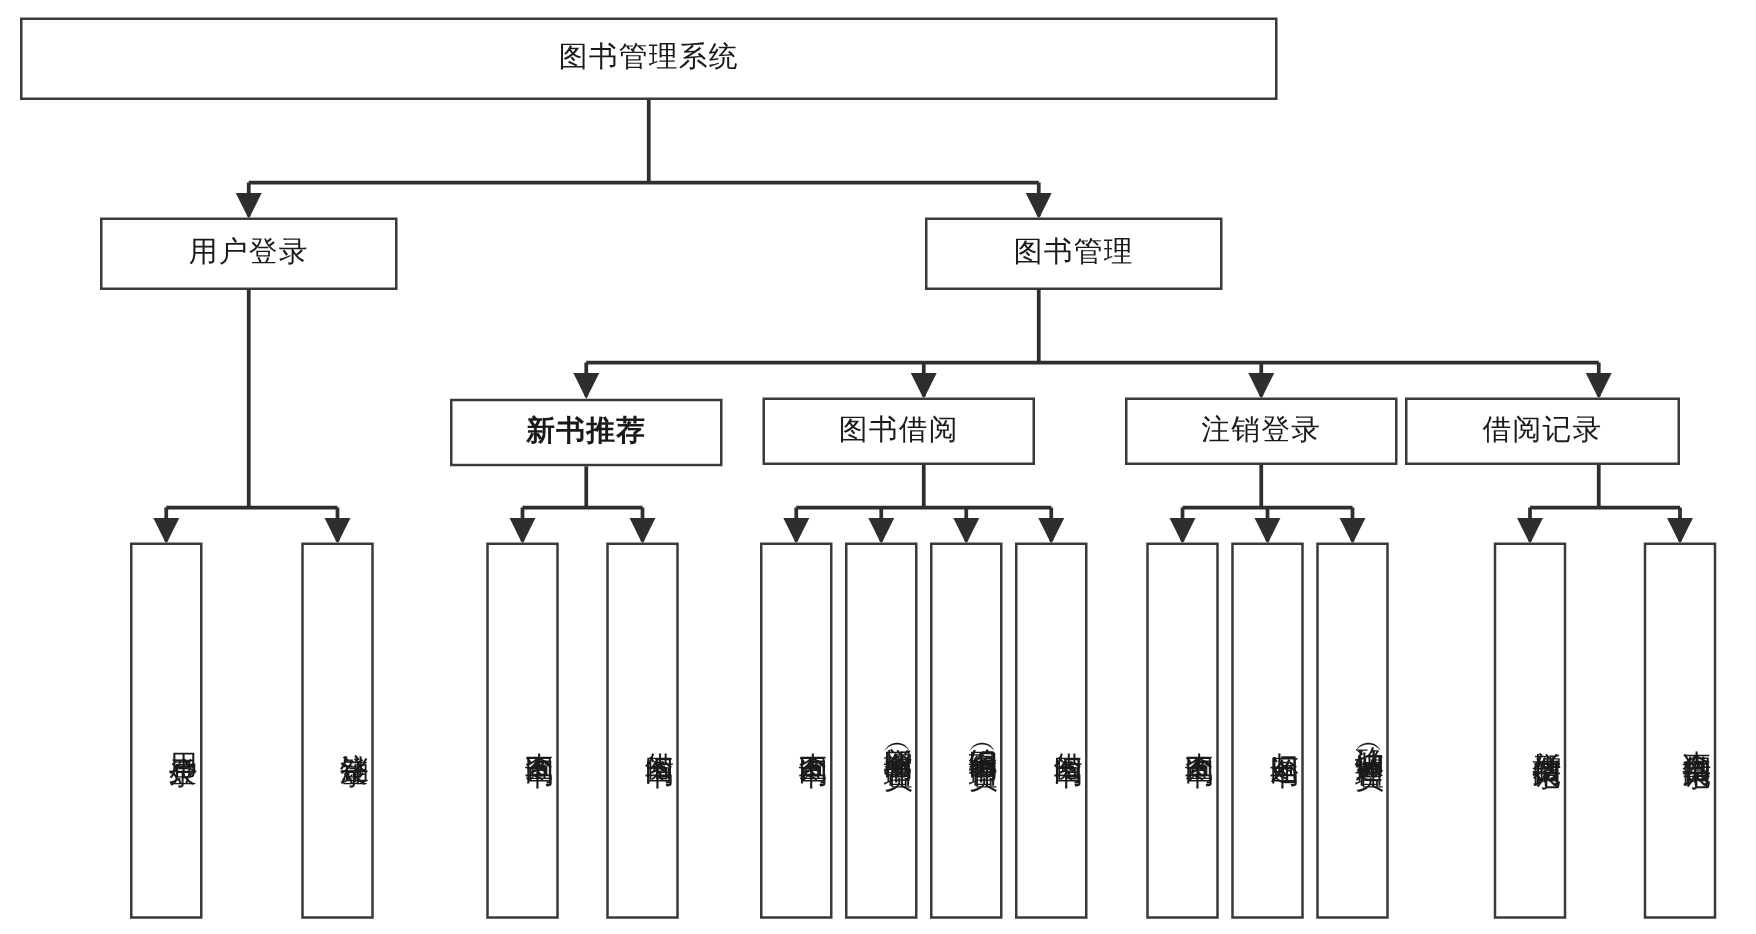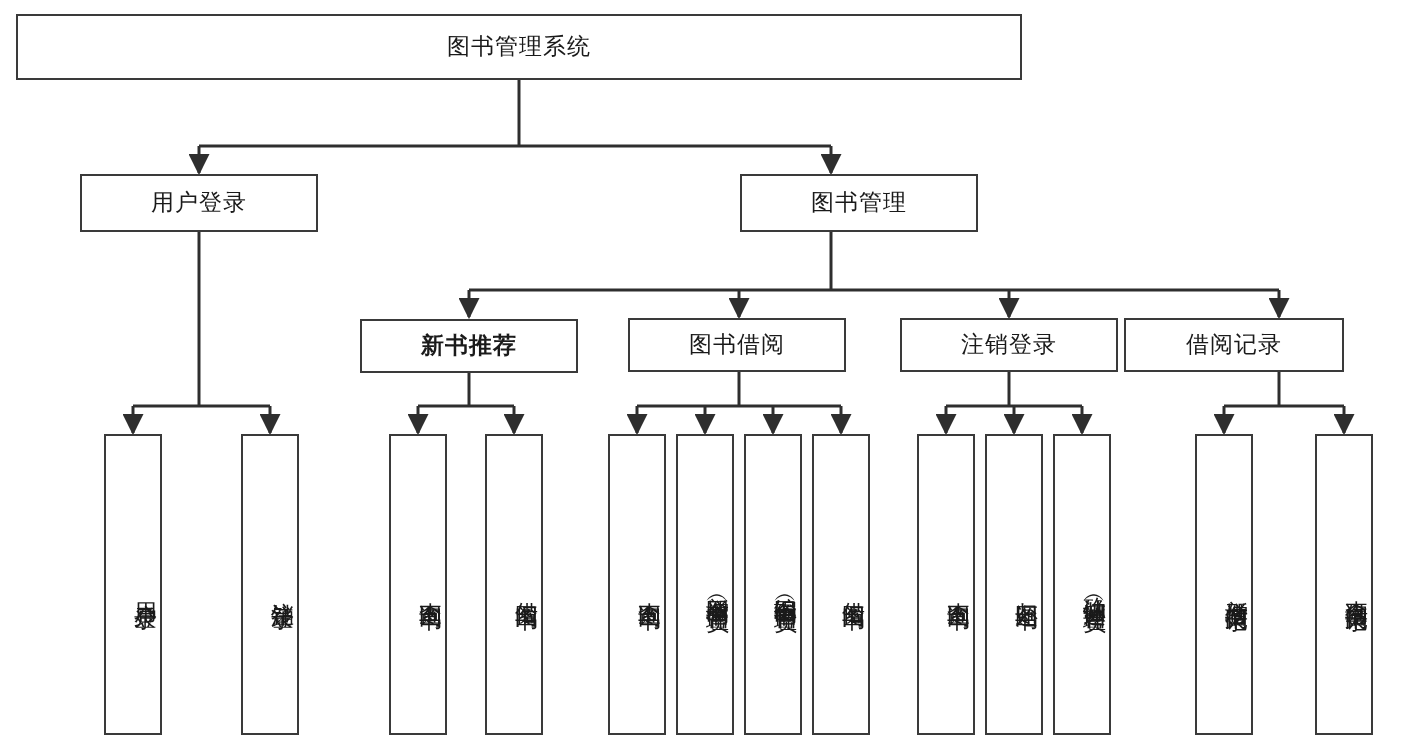--- a/index.html
+++ b/index.html
@@ -118,21 +118,21 @@
       </div>
       <div class="node horiz" style="left: 80px; top: 174px; width: 238px; height: 58px;">
         <span>用户登录</span>
       </div>
       <div class="node horiz" style="left: 712px; top: 174px; width: 238px; height: 58px; margin-left: 28px;">
         <span>图书管理</span>
       </div>
       <div class="node horiz" style="left: 360px; top: 319px; width: 218px; height: 54px; font-weight: bold;">
         <span>新书推荐</span>
       </div>
-      <div class="node horiz" style="left: 628px; top: 318px; width: 218px; height: 54px; justify-content: center;">
+      <div class="node horiz" style="left: 610px; top: 318px; width: 218px; height: 54px; justify-content: center;">
         <span>图书借阅</span>
       </div>
       <div class="node horiz" style="left: 900px; top: 318px; width: 218px; height: 54px;">
         <span>注销登录</span>
       </div>
       <div class="node horiz" style="left: 1124px; top: 318px; width: 220px; height: 54px;">
         <span>借阅记录</span>
       </div>
       <div class="node vert" style="left: 104px; top: 434px; width: 58px; height: 301px;">
         <span>用户登录</span>

